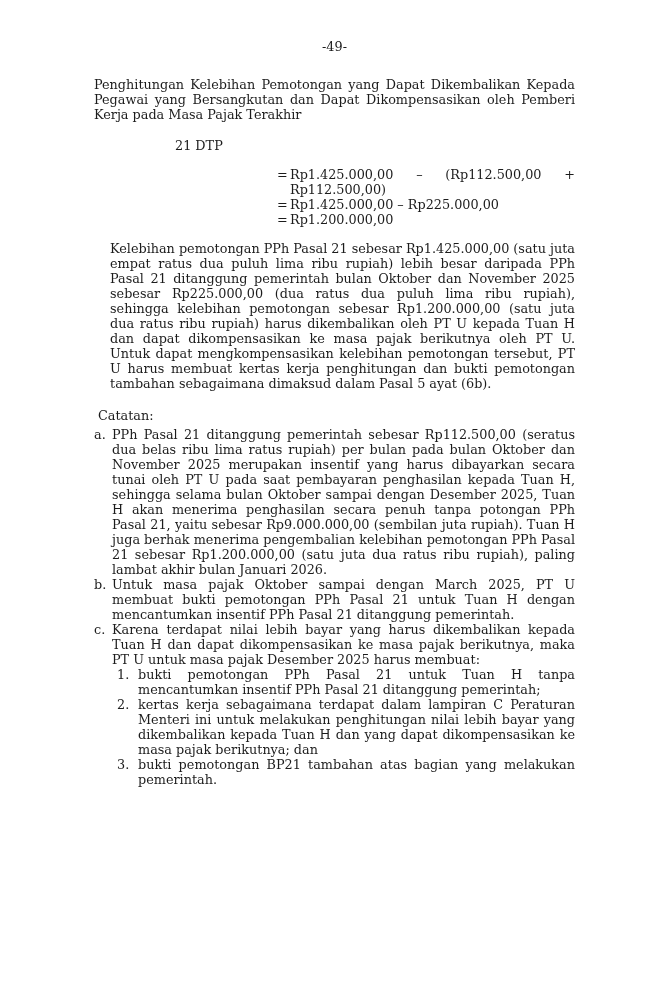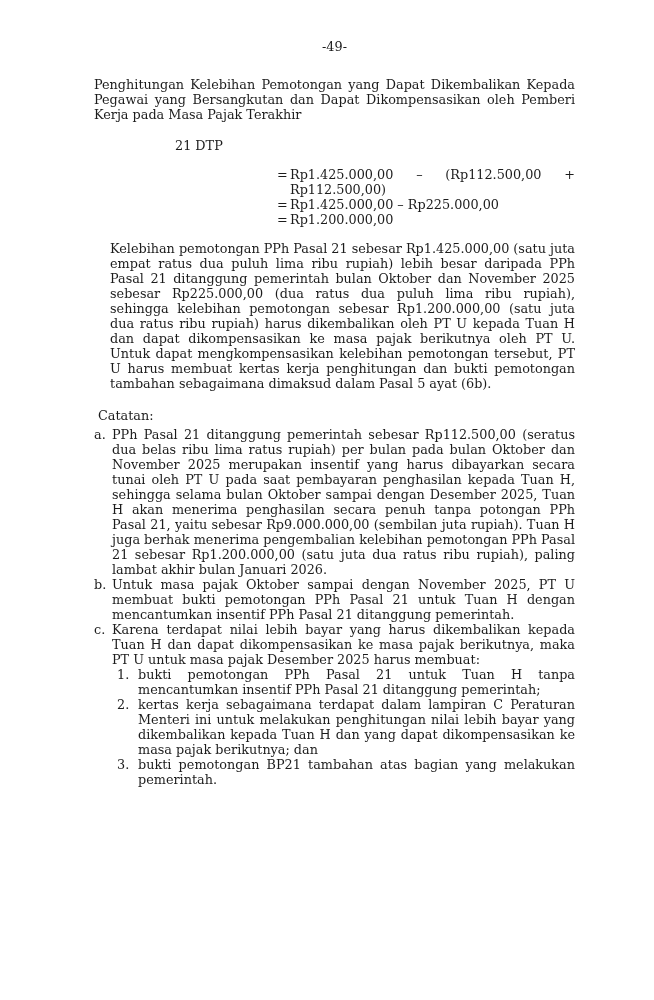--- a/index.html
+++ b/index.html
@@ -81,21 +81,21 @@
     <div class="note">
       <span class="note-marker">a.</span>
       <div class="note-body">
         <div class="note-text">PPh Pasal 21 ditanggung pemerintah sebesar Rp112.500,00 (seratus dua belas ribu lima ratus rupiah) per bulan pada bulan Oktober dan November 2025 merupakan insentif yang harus dibayarkan secara tunai oleh PT U pada saat pembayaran penghasilan kepada Tuan H, sehingga selama bulan Oktober sampai dengan Desember 2025, Tuan H akan menerima penghasilan secara penuh tanpa potongan PPh Pasal 21, yaitu sebesar Rp9.000.000,00 (sembilan juta rupiah). Tuan H juga berhak menerima pengembalian kelebihan pemotongan PPh Pasal 21 sebesar Rp1.200.000,00 (satu juta dua ratus ribu rupiah), paling lambat akhir bulan Januari 2026.</div>
       </div>
     </div>
 
     <div class="note">
       <span class="note-marker">b.</span>
       <div class="note-body">
-        <div class="note-text">Untuk masa pajak Oktober sampai dengan November 2025, PT U membuat bukti pemotongan PPh Pasal 21 untuk Tuan H dengan mencantumkan insentif PPh Pasal 21 ditanggung pemerintah.</div>
+        <div class="note-text">Untuk masa pajak Oktober sampai dengan March 2025, PT U membuat bukti pemotongan PPh Pasal 21 untuk Tuan H dengan mencantumkan insentif PPh Pasal 21 ditanggung pemerintah.</div>
       </div>
     </div>
 
     <div class="note">
       <span class="note-marker">c.</span>
       <div class="note-body">
         <div class="note-text">Karena terdapat nilai lebih bayar yang harus dikembalikan kepada Tuan H dan dapat dikompensasikan ke masa pajak berikutnya, maka PT U untuk masa pajak Desember 2025 harus membuat:</div>
 
         <div class="subnote">
           <span class="sub-marker">1.</span>

